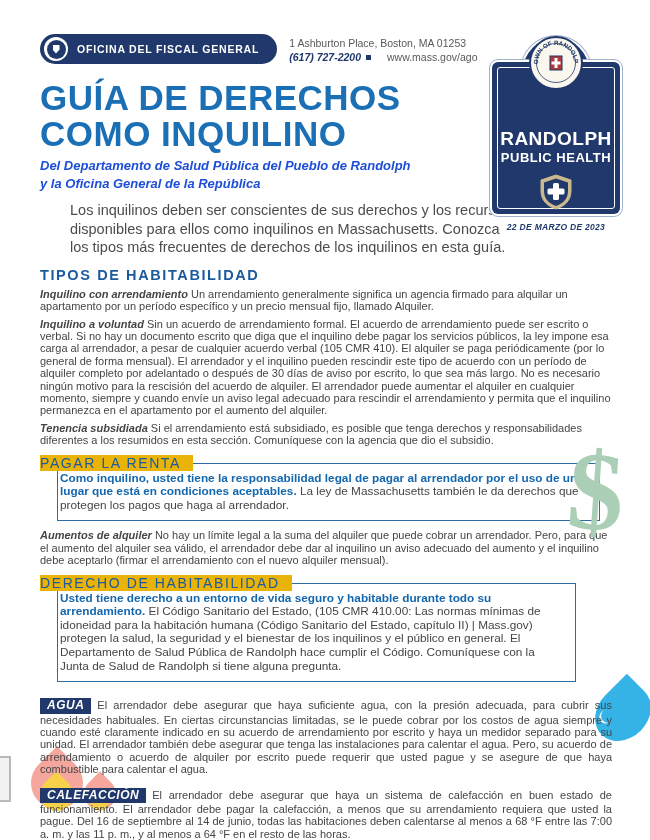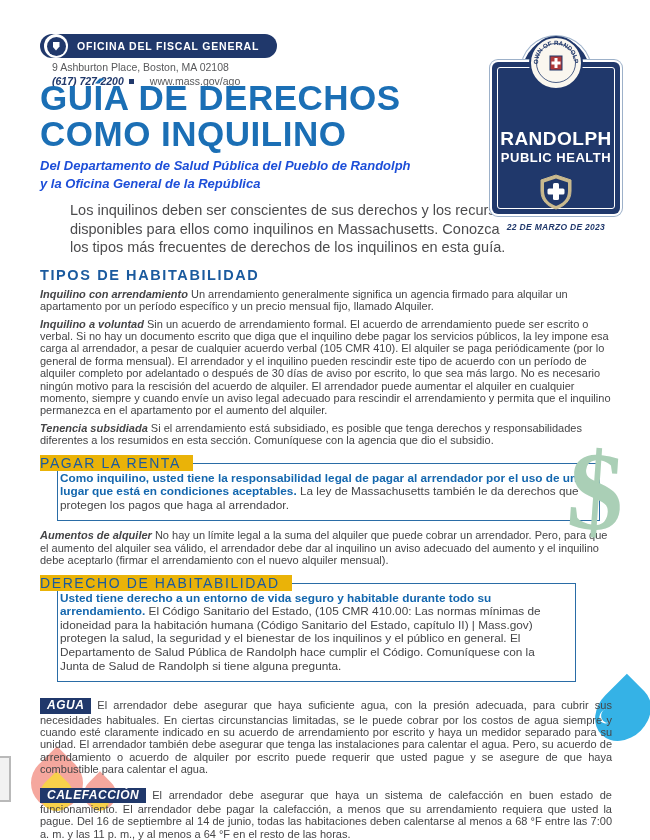--- a/index.html
+++ b/index.html
@@ -1,20 +1,20 @@
 <!DOCTYPE html>
 <html><head>
 <meta charset="utf-8">
 <style>
   html,body{margin:0;padding:0;background:#e8e8e8;}
   .page{position:relative;width:650px;height:840px;background:#ffffff;overflow:hidden;
         font-family:"Liberation Sans","DejaVu Sans",sans-serif;color:#454547;
         box-sizing:border-box;padding:34px 38px 0 40px;}
   
-  .header-row{display:flex;align-items:flex-start;height:40px;flex-direction:column;}
+  .header-row{display:flex;align-items:flex-start;height:40px;}
   .agency-pill{display:flex;align-items:center;background:#20386b;border-radius:17px;
                height:30px;padding:0 18px 0 4px;}
   .pill-seal{width:24px;height:24px;border-radius:50%;background:#fff;display:flex;
              align-items:center;justify-content:center;margin-right:9px;flex:0 0 auto;}
   .pill-seal .inner{width:19px;height:19px;border-radius:50%;background:#20386b;
              display:flex;align-items:center;justify-content:center;}
   .pill-seal .shield{width:7px;height:9px;background:#fff;
              clip-path:polygon(0 0,100% 0,100% 55%,50% 100%,0 55%);}
   .pill-label{color:#fff;font-weight:bold;font-size:10.5px;letter-spacing:0.8px;white-space:nowrap;}
   .contact{margin-left:12px;padding-top:2px;font-size:10.5px;color:#58595b;line-height:14px;}
@@ -97,21 +97,21 @@
   <div class="header-row">
     <div class="agency-pill">
       <span class="pill-seal">
         <span class="inner">
             <span class="shield"></span>
           </span>
       </span>
       <span class="pill-label">OFICINA DEL FISCAL GENERAL</span>
     </div>
     <div class="contact">
-      <div>9 Ashburton Place, Boston, MA 02108</div>
+      <div>1 Ashburton Place, Boston, MA 01253</div>
       <div>
         <span class="phone">(617) 727-2200</span><span class="sq"></span><span class="url">www.mass.gov/ago</span>
       </div>
     </div>
   </div>
 
   <div class="badge">
     <div class="badge-arch"></div>
     <div class="badge-rect">
       <div class="badge-inner"></div>

